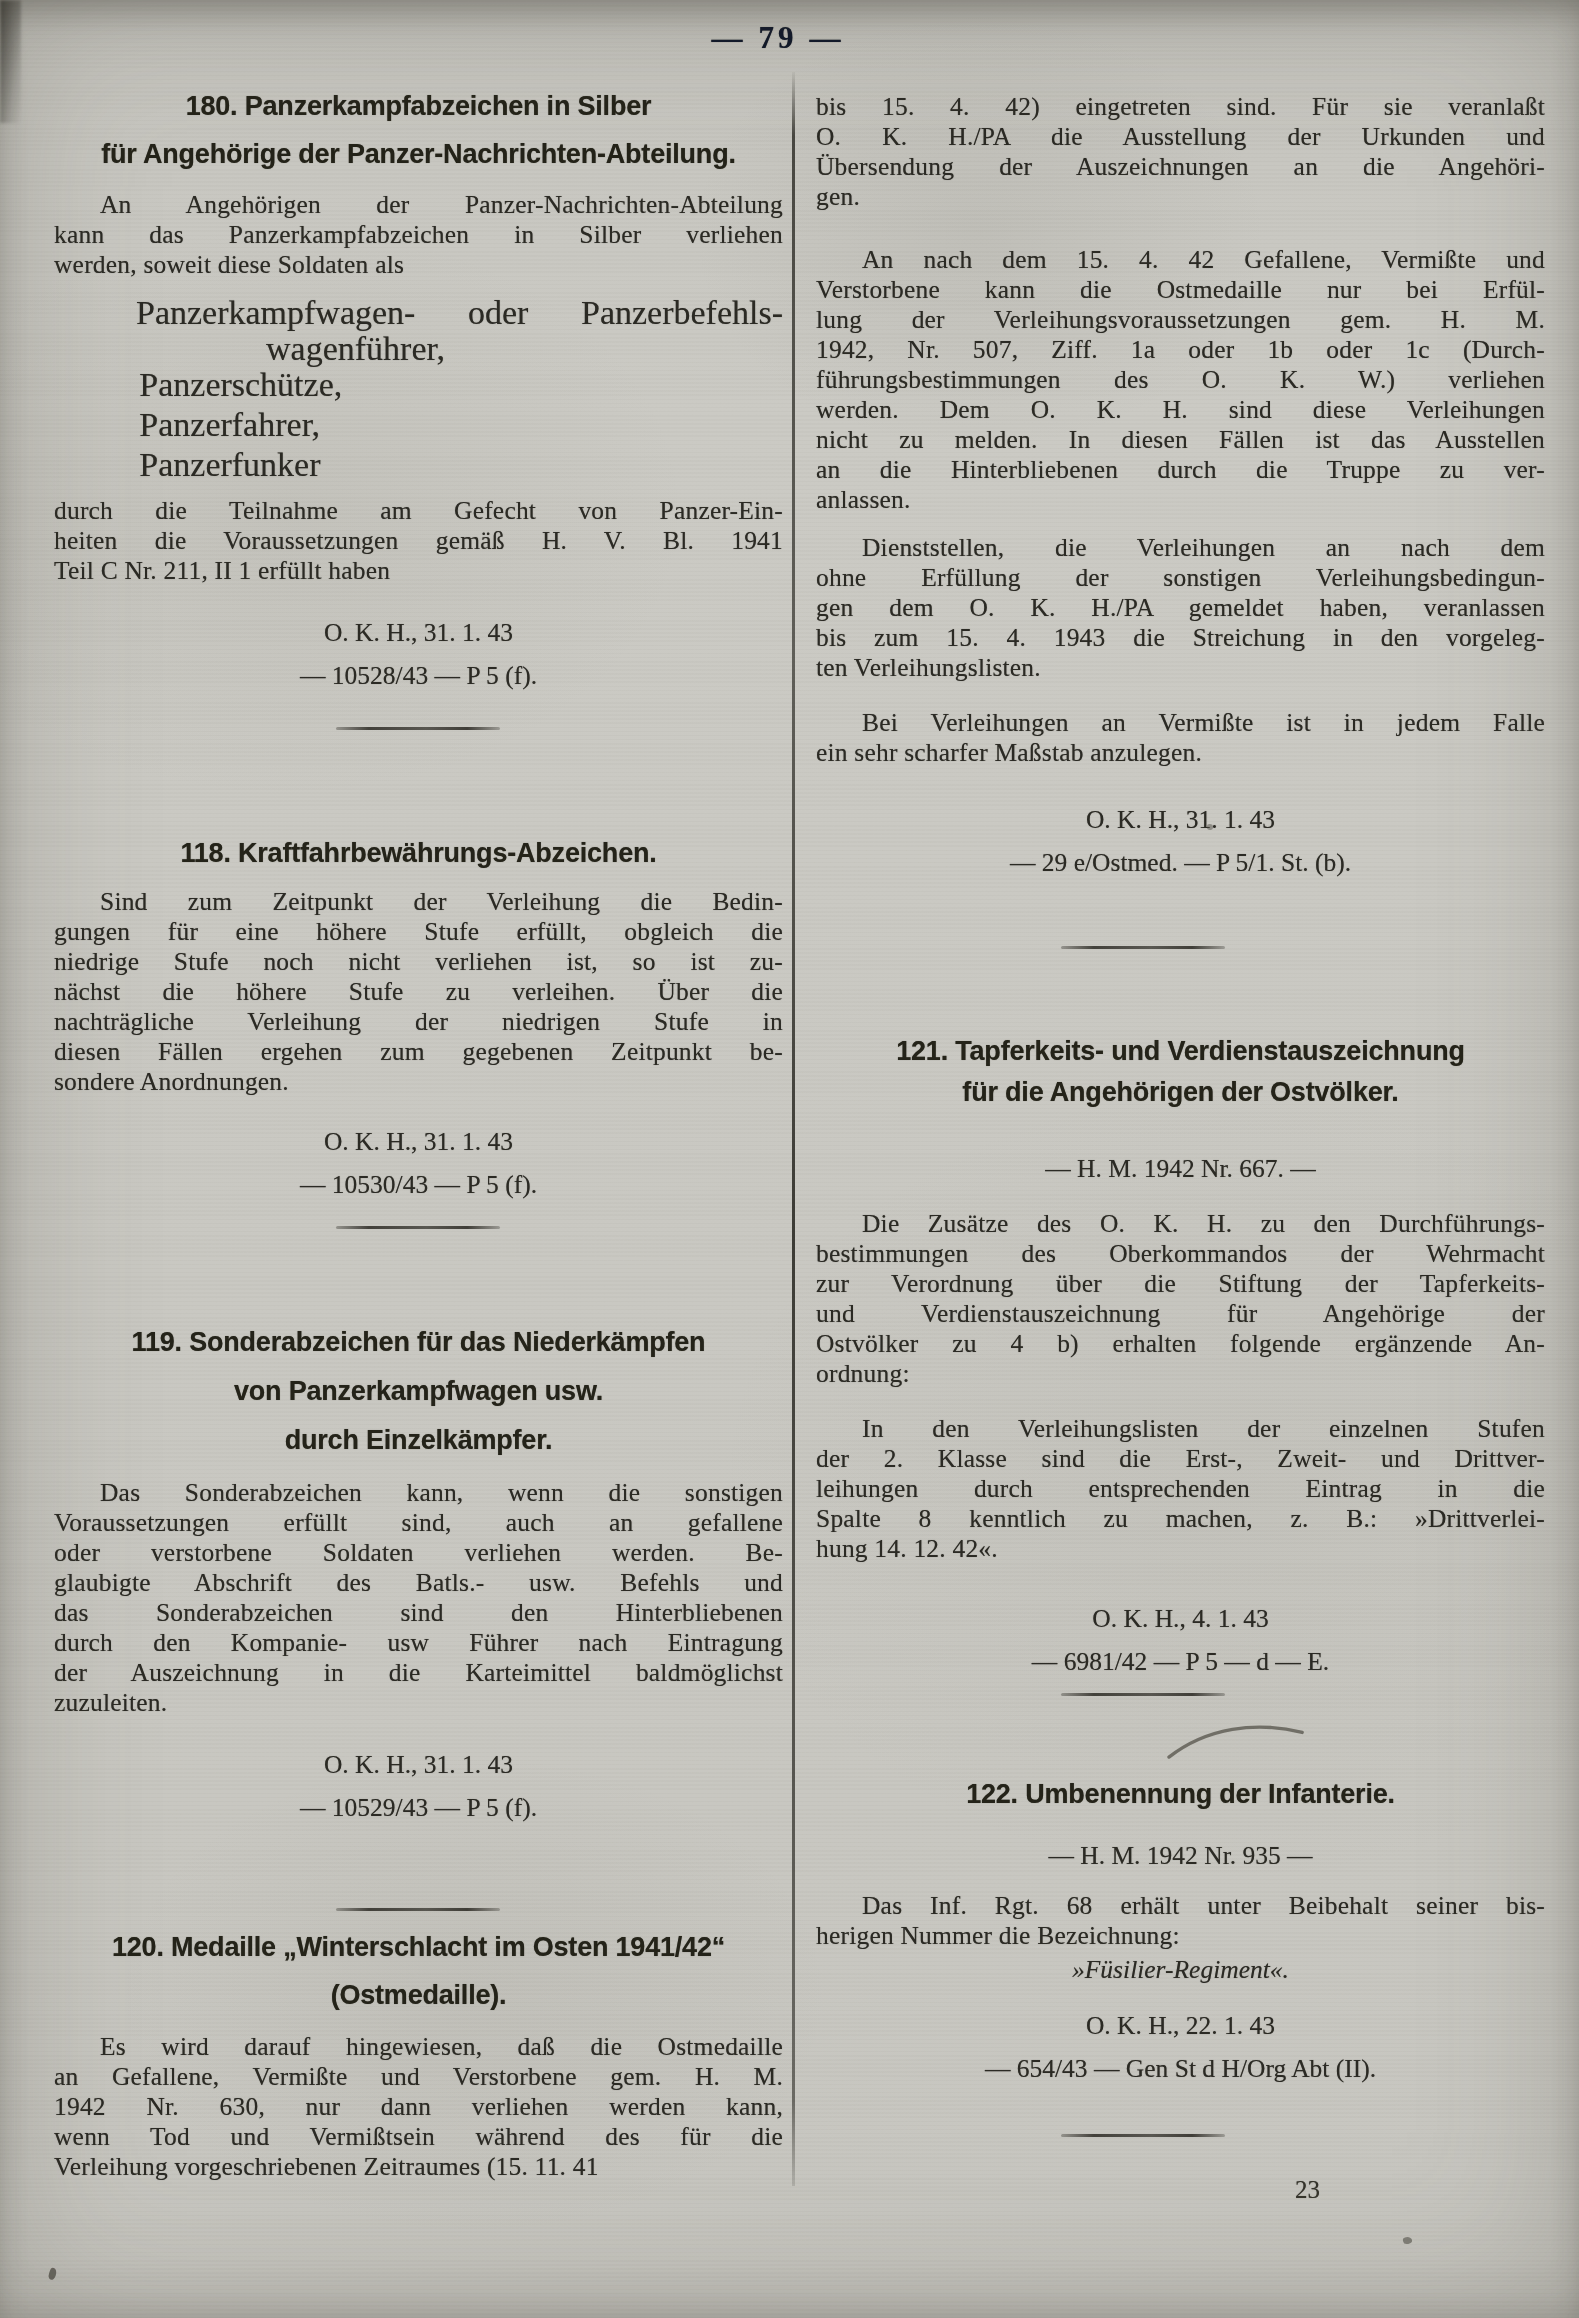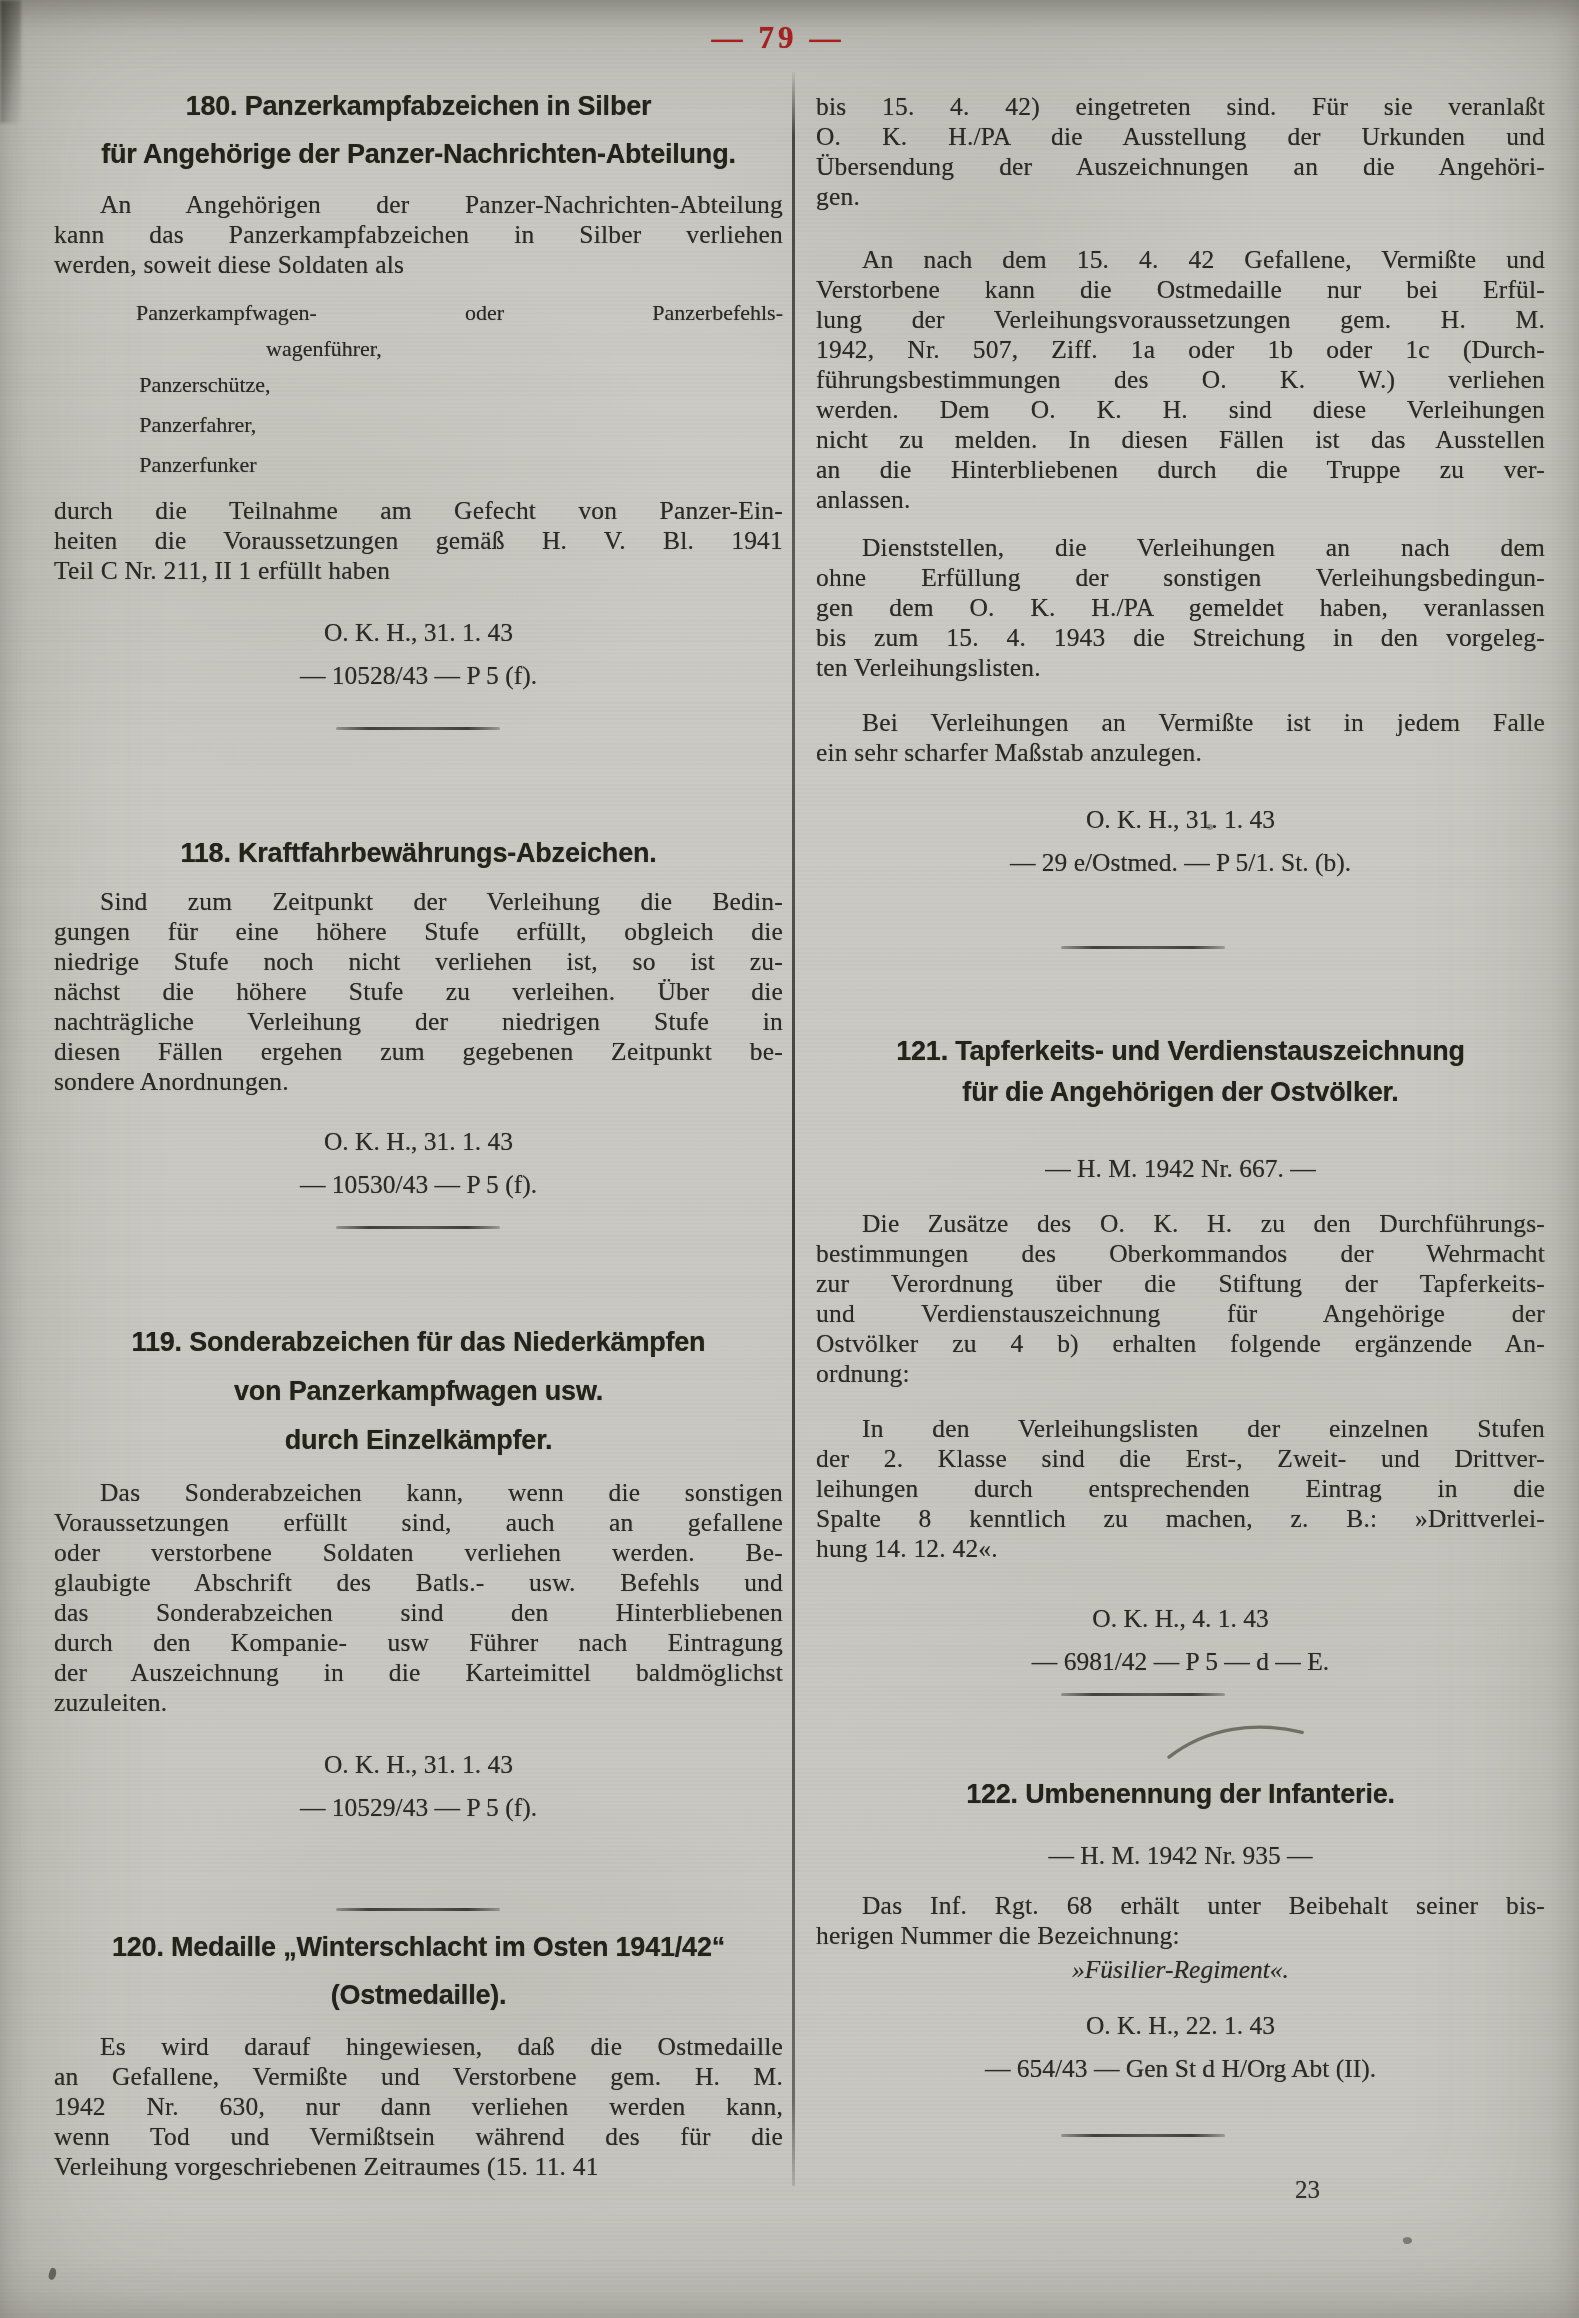--- a/index.html
+++ b/index.html
@@ -58,28 +58,28 @@
   .signature{text-align:center;font-size:25.5px;text-shadow:0 0 0.8px rgba(43,42,36,0.55);}
   .signature .sig-line{line-height:43px;}
   .rule{
     position:absolute;width:164px;height:2.5px;
     background:linear-gradient(90deg, rgba(52,50,44,0.35), rgba(52,50,44,0.9) 20%, rgba(52,50,44,0.75) 55%, rgba(52,50,44,0.92) 80%, rgba(52,50,44,0.3));
     border-radius:1.6px;
   }
   .rule.rl{left:336px;}
   .rule.rr{left:1061px;}
   
-  .mil-list{margin-left:82px;margin-top:13px;font-size:22px;text-shadow:0 0 0.8px rgba(43,42,36,0.55);}
+  .mil-list{margin-left:82px;margin-top:13px;font-size:34px;text-shadow:0 0 0.8px rgba(43,42,36,0.55);}
   .spread-row{display:flex;justify-content:space-between;line-height:39px;}
   .cont-line{margin-left:130px;line-height:33px;}
   .list-item{margin-left:3.3px;line-height:40px;}
   
   .page-num-top{
     position:absolute;left:696px;top:20px;width:164px;text-align:center;
-    font-size:31px;font-weight:bold;letter-spacing:4.1px;color:#b91c1c;
+    font-size:31px;font-weight:bold;letter-spacing:4.1px;color:#0f172a;
     text-shadow:0 0 0.8px rgba(39,38,31,0.7);
   }
   .page-num-bottom{
     position:absolute;left:1281px;top:2176px;width:53px;text-align:center;
     font-size:25px;color:#35342c;text-shadow:0 0 0.8px rgba(53,52,44,0.6);
   }
   
   .artifact-topleft{
     position:absolute;left:0;top:0;width:21.4px;height:123px;
     background:linear-gradient(100deg, rgba(30,29,24,0.75), rgba(30,29,24,0.15) 70%, transparent);

